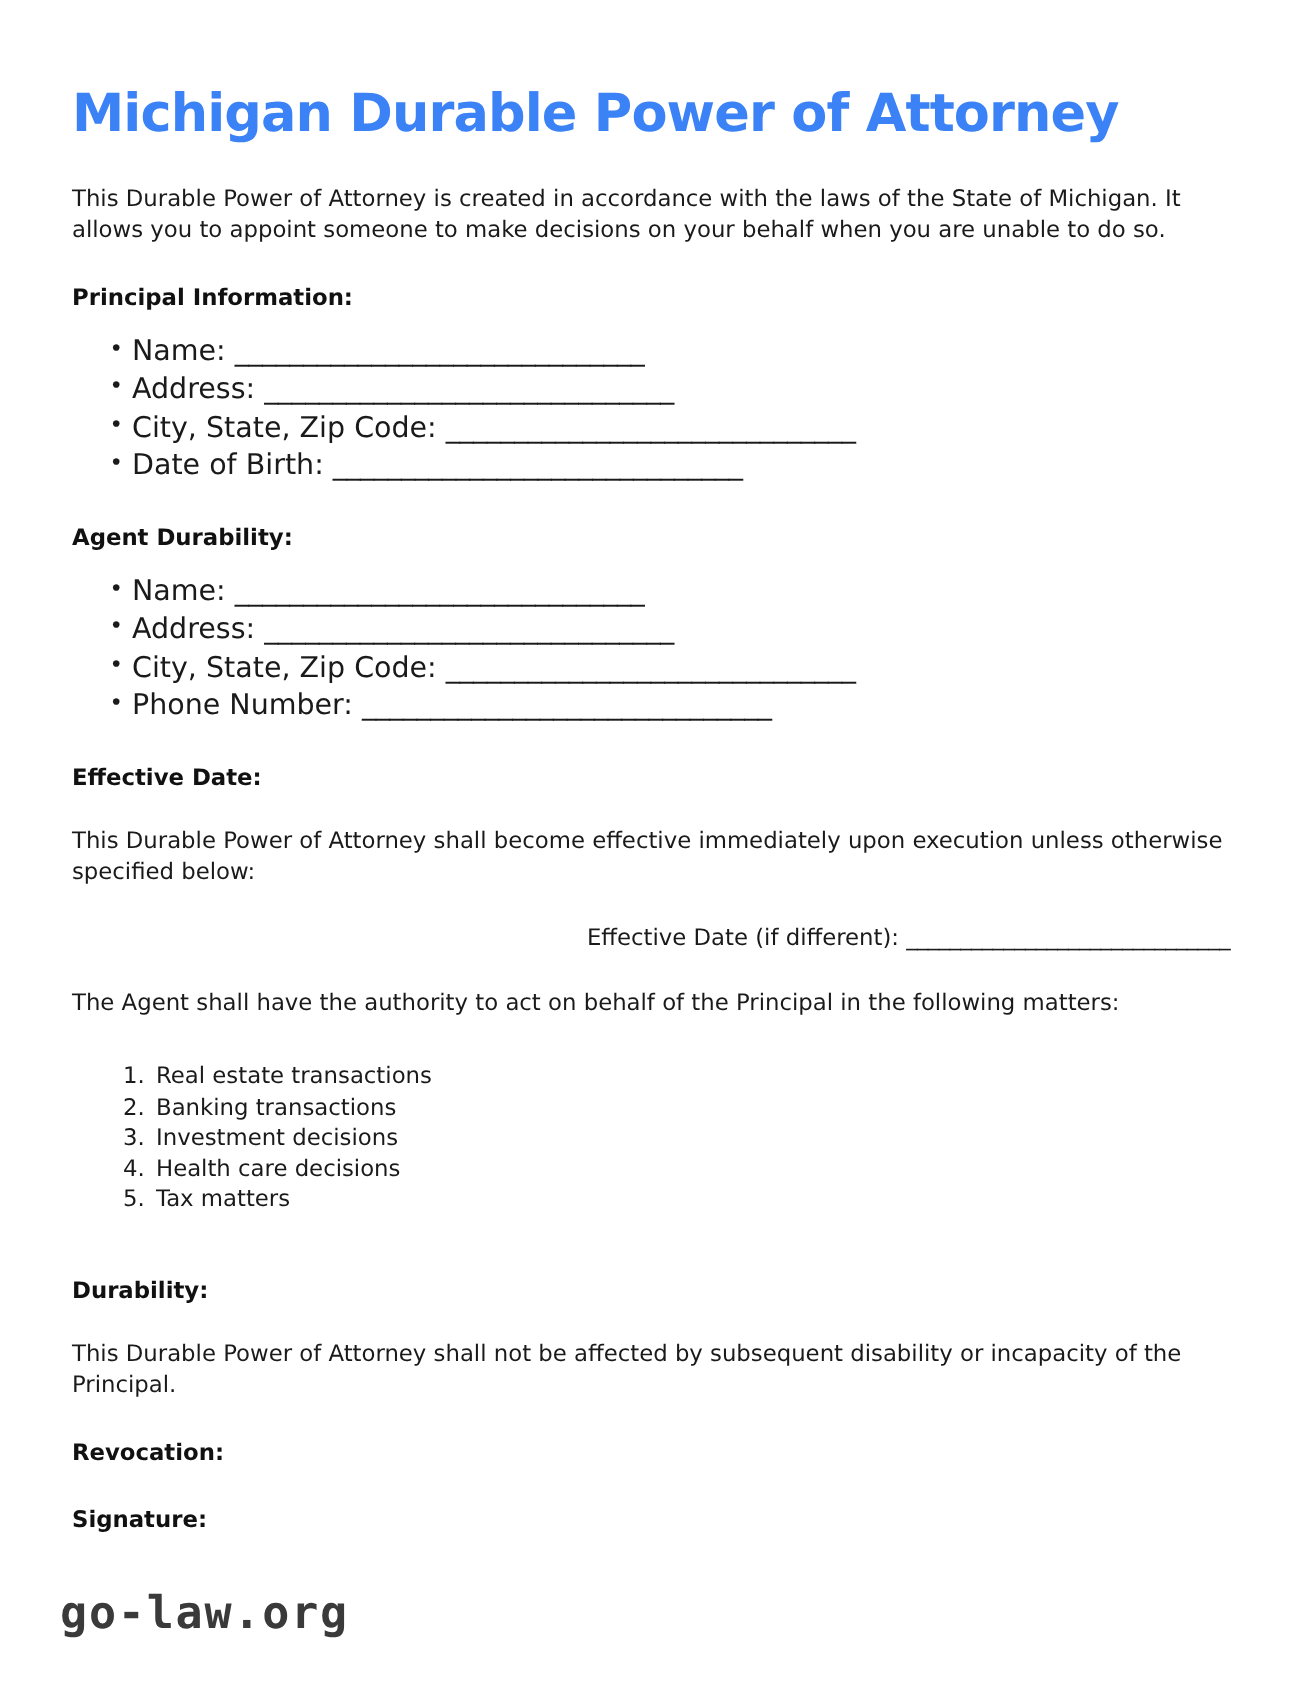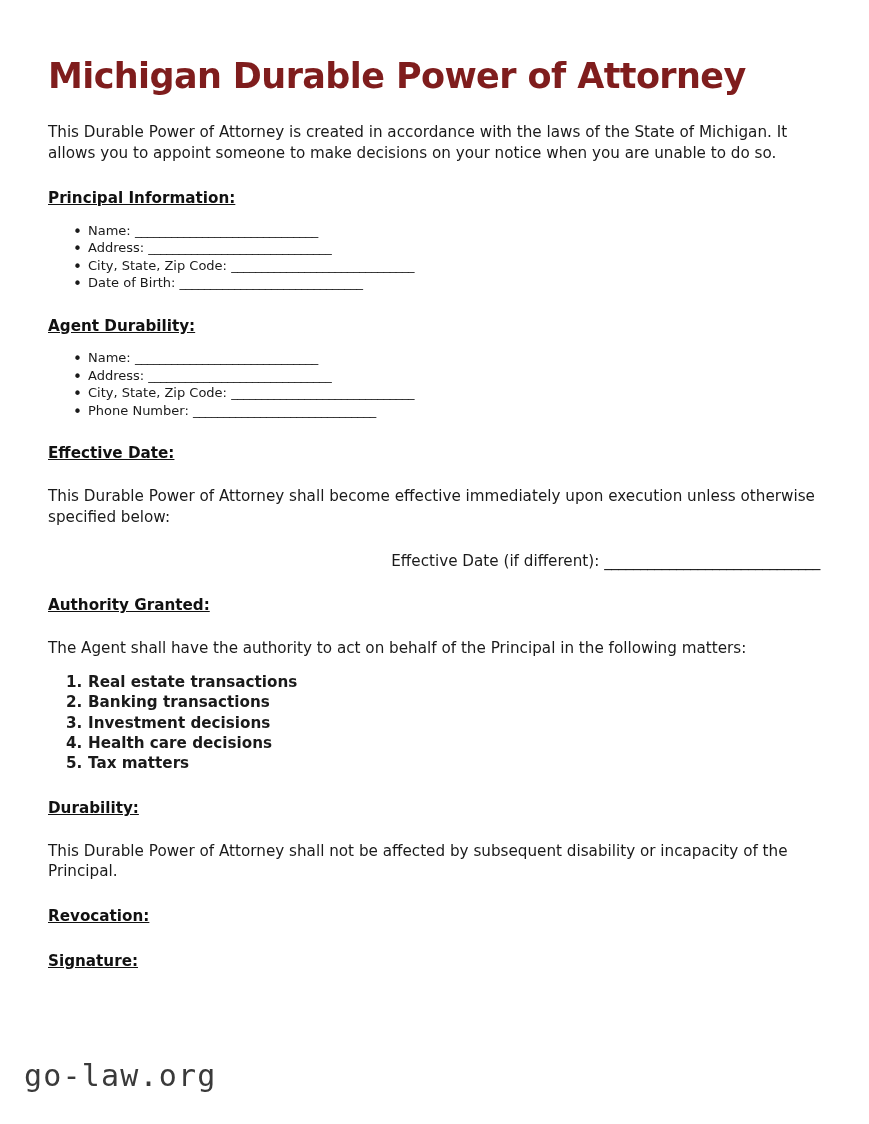--- a/index.html
+++ b/index.html
@@ -20,21 +20,21 @@
   .content {
     position: absolute;
     left: 48px;
     top: 0;
     width: 772px;
   }
   .doc-title {
     font-size: 35px;
     font-weight: bold;
     letter-spacing: -0.6px;
-    color: #7f1d1d;
+    color: #3b82f6;
     margin: 0;
     padding-top: 57px;
     line-height: 1.12;
     white-space: nowrap;
   }
   .para {
     font-size: 15.2px;
     line-height: 1.37;
     color: #1a1a1a;
     margin: 0;
@@ -43,50 +43,48 @@
   .para.tight {
     padding-top: 22px;
   }
   .section-heading {
     font-size: 15.2px;
     font-weight: bold;
     color: #111111;
     margin: 0;
     padding-top: 25px;
     line-height: 1.3;
-    text-decoration: underline;
   }
   ul.field-list {
     list-style: none;
     margin: 0;
     padding: 13px 0 0 0;
   }
   ul.field-list li {
     position: relative;
-    font-size: 13px;
+    font-size: 19px;
     line-height: 1.345;
     color: #1a1a1a;
     padding-left: 40px;
     white-space: nowrap;
   }
   ul.field-list li::before {
     content: "\2022";
     position: absolute;
     left: 25px;
     top: 0;
     font-size: 15.2px;
     line-height: 1.345;
     color: #1a1a1a;
   }
   ol.authority-list {
     list-style: none;
     counter-reset: auth;
-    margin: 0;
+    margin: 16px;
     padding: 13px 0 0 0;
-    font-weight: bold;
   }
   ol.authority-list li {
     position: relative;
     counter-increment: auth;
     font-size: 15.2px;
     line-height: 1.345;
     color: #1a1a1a;
     padding-left: 40px;
     white-space: nowrap;
   }
@@ -106,37 +104,38 @@
     font-size: 15.2px;
     line-height: 1.345;
     color: #1a1a1a;
     margin: 0;
     padding-top: 23px;
     white-space: nowrap;
     text-align: right;
   }
   .watermark {
     position: absolute;
-    left: 24px;
+    left: 40px;
     top: 1058px;
     font-family: "DejaVu Sans Mono", monospace;
     font-size: 30px;
     letter-spacing: 1.2px;
     color: #3a3a3a;
+    font-weight: bold;
   }
 </style>
 </head>
 <body>
 
 <div class="page">
   <div class="content">
 
     <h1 class="doc-title">Michigan Durable Power of Attorney</h1>
 
-    <p class="para">This Durable Power of Attorney is created in accordance with the laws of the State of Michigan. It allows you to appoint someone to make decisions on your notice when you are unable to do so.</p>
+    <p class="para">This Durable Power of Attorney is created in accordance with the laws of the State of Michigan. It allows you to appoint someone to make decisions on your behalf when you are unable to do so.</p>
 
     <h2 class="section-heading">Principal Information:</h2>
     <ul class="field-list">
       <li><span>Name:</span> <span class="blank-line">______________________________</span></li>
       <li><span>Address:</span> <span class="blank-line">______________________________</span></li>
       <li><span>City, State, Zip Code:</span> <span class="blank-line">______________________________</span></li>
       <li><span>Date of Birth:</span> <span class="blank-line">______________________________</span></li>
     </ul>
 
     <h2 class="section-heading">Agent Durability:</h2>
@@ -144,21 +143,20 @@
       <li><span>Name:</span> <span class="blank-line">______________________________</span></li>
       <li><span>Address:</span> <span class="blank-line">______________________________</span></li>
       <li><span>City, State, Zip Code:</span> <span class="blank-line">______________________________</span></li>
       <li><span>Phone Number:</span> <span class="blank-line">______________________________</span></li>
     </ul>
 
     <h2 class="section-heading">Effective Date:</h2>
     <p class="para tight">This Durable Power of Attorney shall become effective immediately upon execution unless otherwise specified below:</p>
     <p class="inline-field"><span>Effective Date (if different):</span> <span class="blank-line">______________________________</span></p>
 
-    <h2 class="section-heading">Authority Granted:</h2>
     <p class="para tight">The Agent shall have the authority to act on behalf of the Principal in the following matters:</p>
     <ol class="authority-list">
       <li>Real estate transactions</li>
       <li>Banking transactions</li>
       <li>Investment decisions</li>
       <li>Health care decisions</li>
       <li>Tax matters</li>
     </ol>
 
     <h2 class="section-heading">Durability:</h2>

